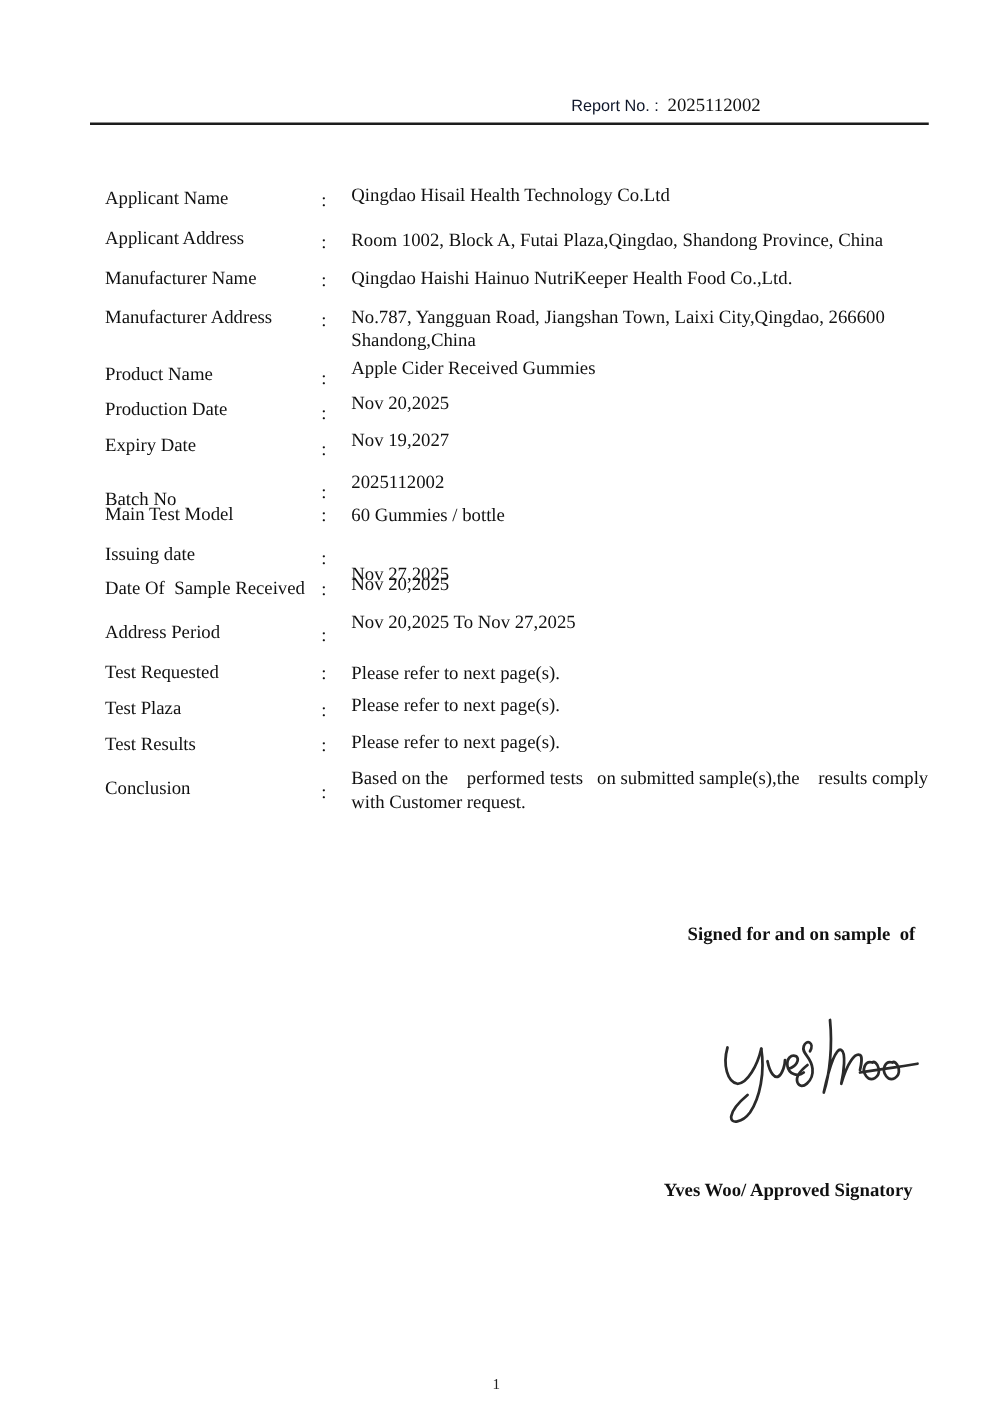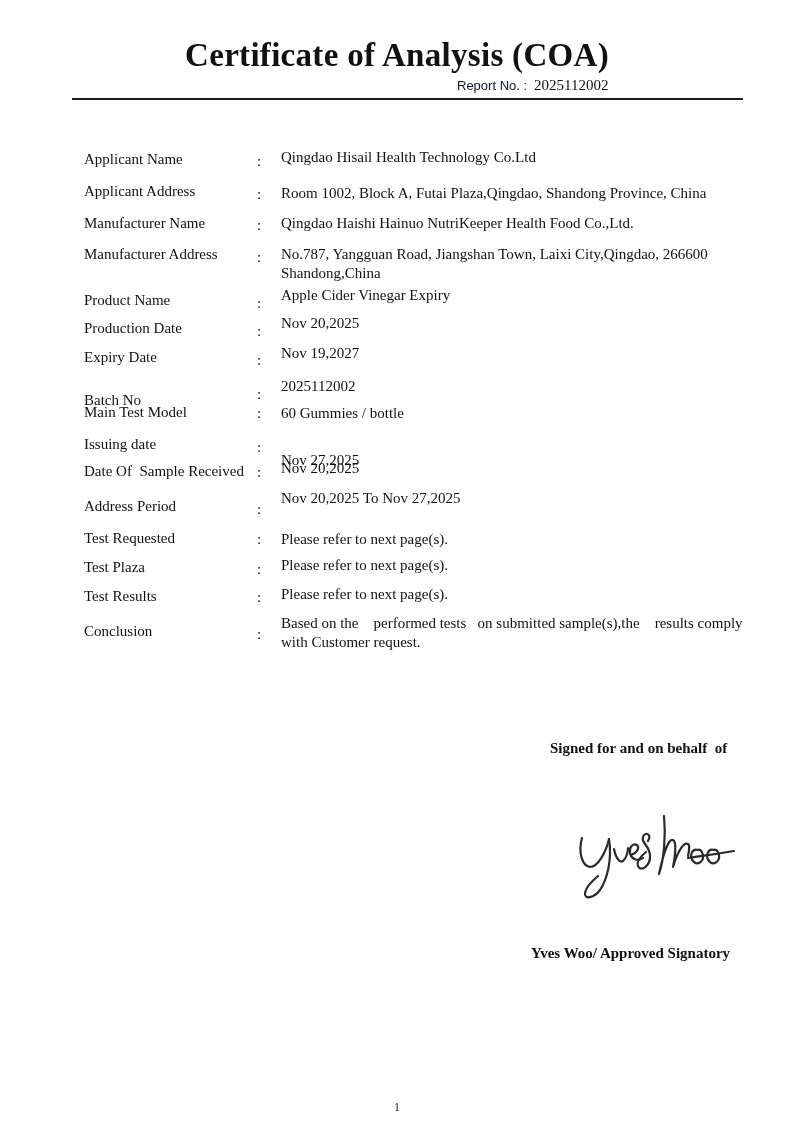--- a/index.html
+++ b/index.html
@@ -62,21 +62,20 @@
   .pageno{
     position:absolute;top:1100px;left:0;right:0;
     text-align:center;font-size:12px;color:#222;
   }
 </style>
 </head>
 <body>
 
 <div class="page">
 
-  <h1 class="title">Certificate of Analysis (COA)</h1>
 
   <div class="report">
     <span class="report-label">Report No. :</span>
     <span class="report-value">2025112002</span>
   </div>
 
   <div class="rule"></div>
 
   <div>
     <span class="lbl" style="top:151px">Applicant Name</span>
@@ -99,21 +98,21 @@
   <div>
     <span class="lbl" style="top:246px">Manufacturer Address</span>
     <span class="colon" style="top:249px">:</span>
     <span class="val" style="top:245px">No.787, Yangguan Road, Jiangshan Town, Laixi City,Qingdao, 266600
 Shandong,China</span>
   </div>
 
   <div>
     <span class="lbl" style="top:292px">Product Name</span>
     <span class="colon" style="top:295px">:</span>
-    <span class="val" style="top:286px">Apple Cider Vinegar Expiry</span>
+    <span class="val" style="top:286px">Apple Cider Received Gummies</span>
   </div>
 
   <div>
     <span class="lbl" style="top:320px">Production Date</span>
     <span class="colon" style="top:323px">:</span>
     <span class="val" style="top:314px">Nov 20,2025</span>
   </div>
 
   <div>
     <span class="lbl" style="top:349px">Expiry Date</span>
@@ -169,21 +168,21 @@
     <span class="val" style="top:585px">Please refer to next page(s).</span>
   </div>
 
   <div>
     <span class="lbl" style="top:623px">Conclusion</span>
     <span class="colon" style="top:626px">:</span>
     <span class="val" style="top:614px">Based on the    performed tests   on submitted sample(s),the    results comply
 with Customer request.</span>
   </div>
 
-  <div class="signed-for">Signed for and on behalf  of</div>
+  <div class="signed-for">Signed for and on sample  of</div>
 
   <div class="signature" aria-label="Yves Woo signature">
     <svg viewBox="0 0 164 94" xmlns="http://www.w3.org/2000/svg">
       <g fill="none" stroke="#2a2a2a" stroke-width="2.2" stroke-linecap="round" stroke-linejoin="round">
         <path d="M8,32 C4,46 8,60 16,61 C24,61 32,46 35,33"></path>
         <path d="M35,33 C38,52 34,72 26,84 C20,92 10,94 11,87 C12,81 18,75 24,70"></path>
         <path d="M40,43 C42,53 46,57 49,55 C52,53 54,46 54,42"></path>
         <path d="M57,49 C63,47 66,42 63,39 C59,37 55,41 56,47 C57,53 64,56 69,52"></path>
         <path d="M74,35 C78,28 71,25 69,31 C67,37 75,39 76,49 C77,59 67,67 64,60 C62,55 67,50 72,46"></path>
         <path d="M90,10 C92,30 90,53 85,68 C90,45 95,32 99,34 C103,36 101,52 99,61 C104,44 110,36 114,38 C116,39 115,46 114,50"></path>

